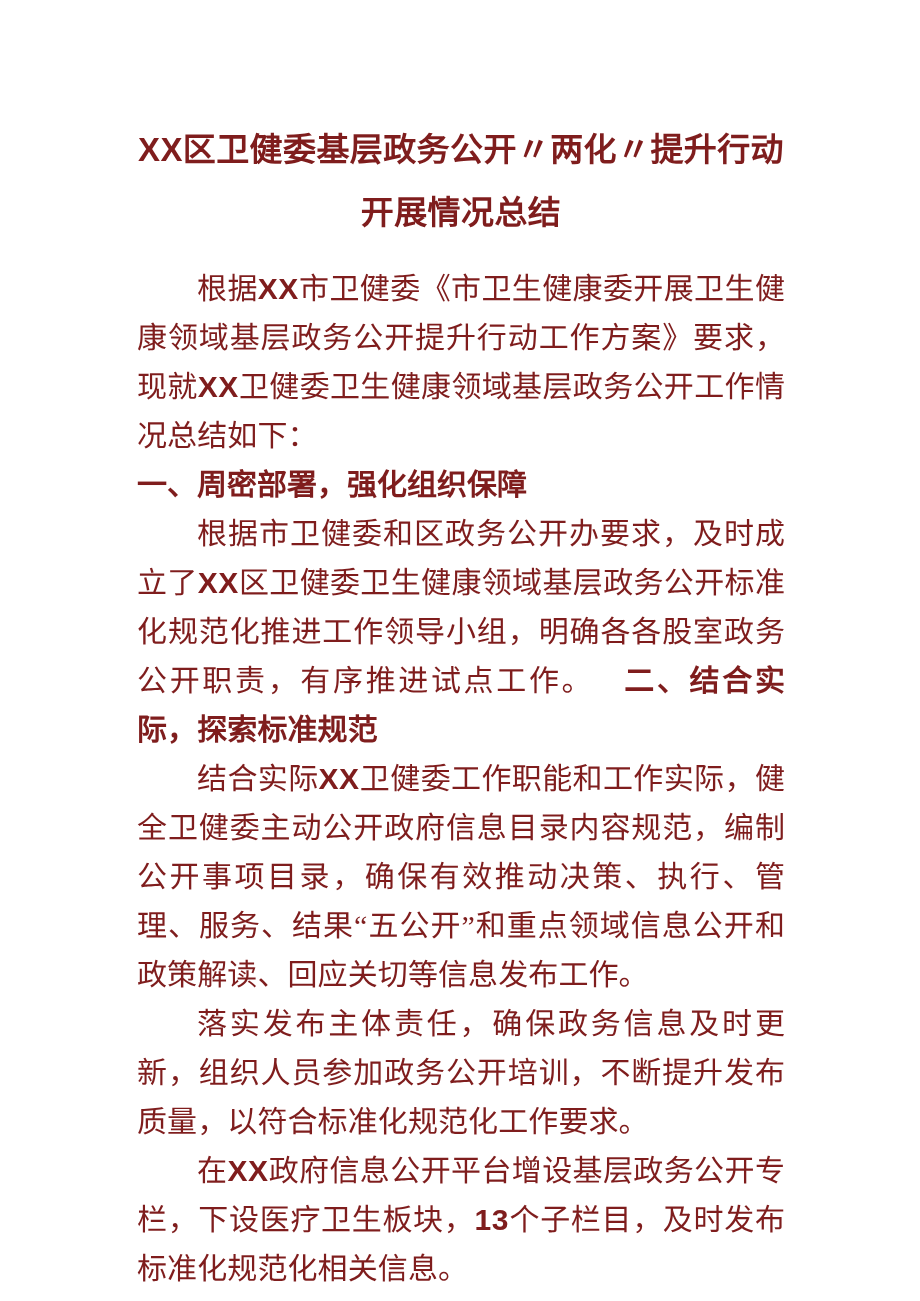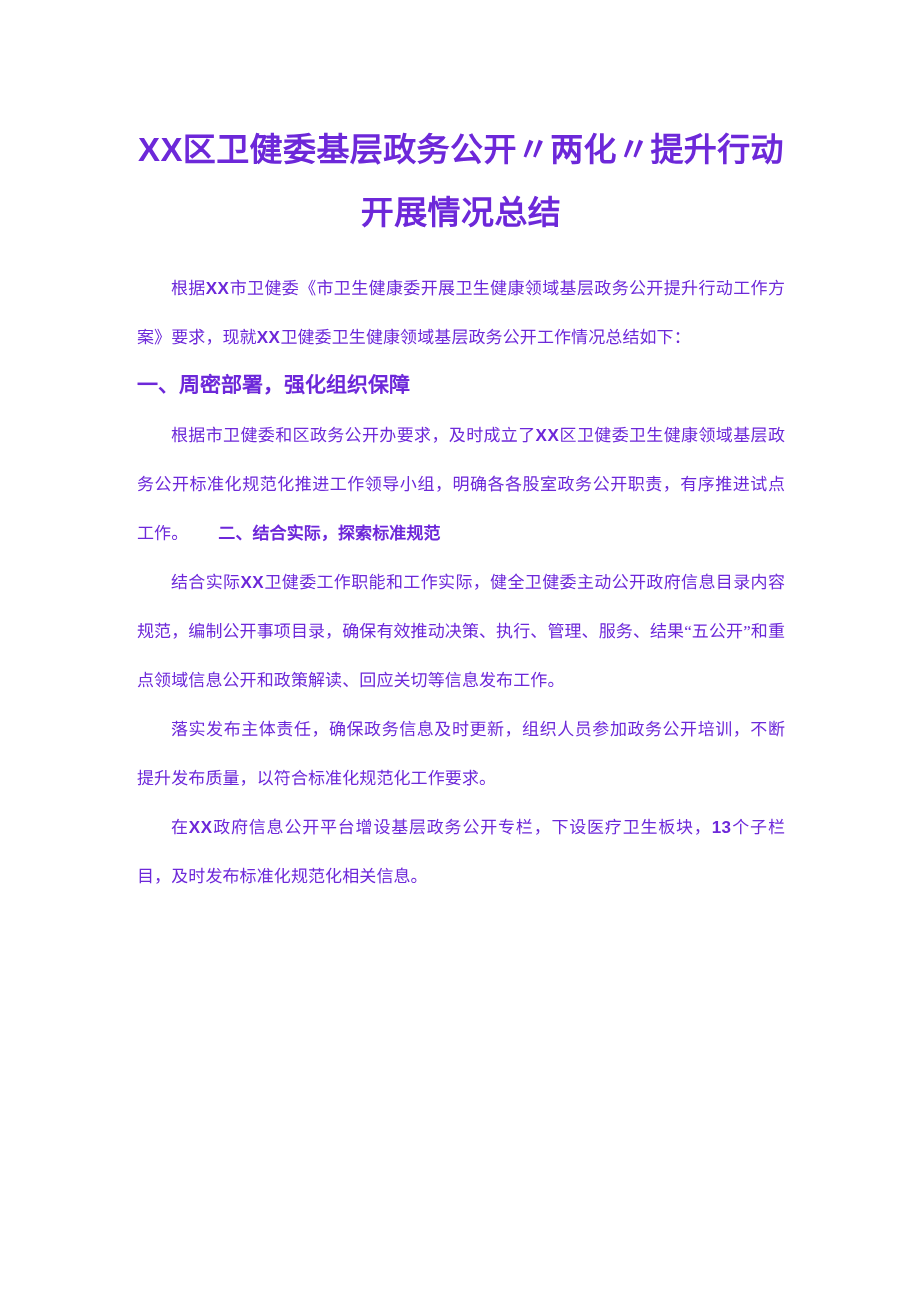--- a/index.html
+++ b/index.html
@@ -9,21 +9,21 @@
     background: #ffffff;
   }
 
   .page {
     position: relative;
     width: 920px;
     height: 1301px;
     background: #ffffff;
     overflow: hidden;
     font-family: "Liberation Serif", "DejaVu Serif", serif;
-    color: #6d28d9;
+    color: #7f1d1d;
     box-sizing: border-box;
   }
 
   .content {
     position: absolute;
     left: 137px;
     top: 0;
     width: 648px;
   }
 
@@ -36,43 +36,43 @@
     text-align: center;
     letter-spacing: 0.4px;
     margin: 0;
     padding-top: 118px;
     white-space: normal;
     word-break: break-all;
   }
 
   
   .para {
-    font-size: 17px;
+    font-size: 30px;
     line-height: 49px;
     text-align: justify;
     text-justify: inter-ideograph;
     text-align-last: left;
     margin: 0;
     word-break: break-all;
     letter-spacing: 0.1px;
   }
 
   .para.indent {
     text-indent: 2em;
   }
 
   .para.first-para {
     margin-top: 20px;
   }
 
   
   .heading {
-    font-family: Liberation Mono, monospace;
+    font-family: Liberation Sans, sans-serif;
     font-weight: bold;
-    font-size: 21px;
+    font-size: 30px;
     line-height: 49px;
     margin: 0;
     text-align: left;
     word-break: break-all;
   }
 
   
   .b {
     font-family: "Liberation Sans", "DejaVu Sans", sans-serif;
     font-weight: bold;

